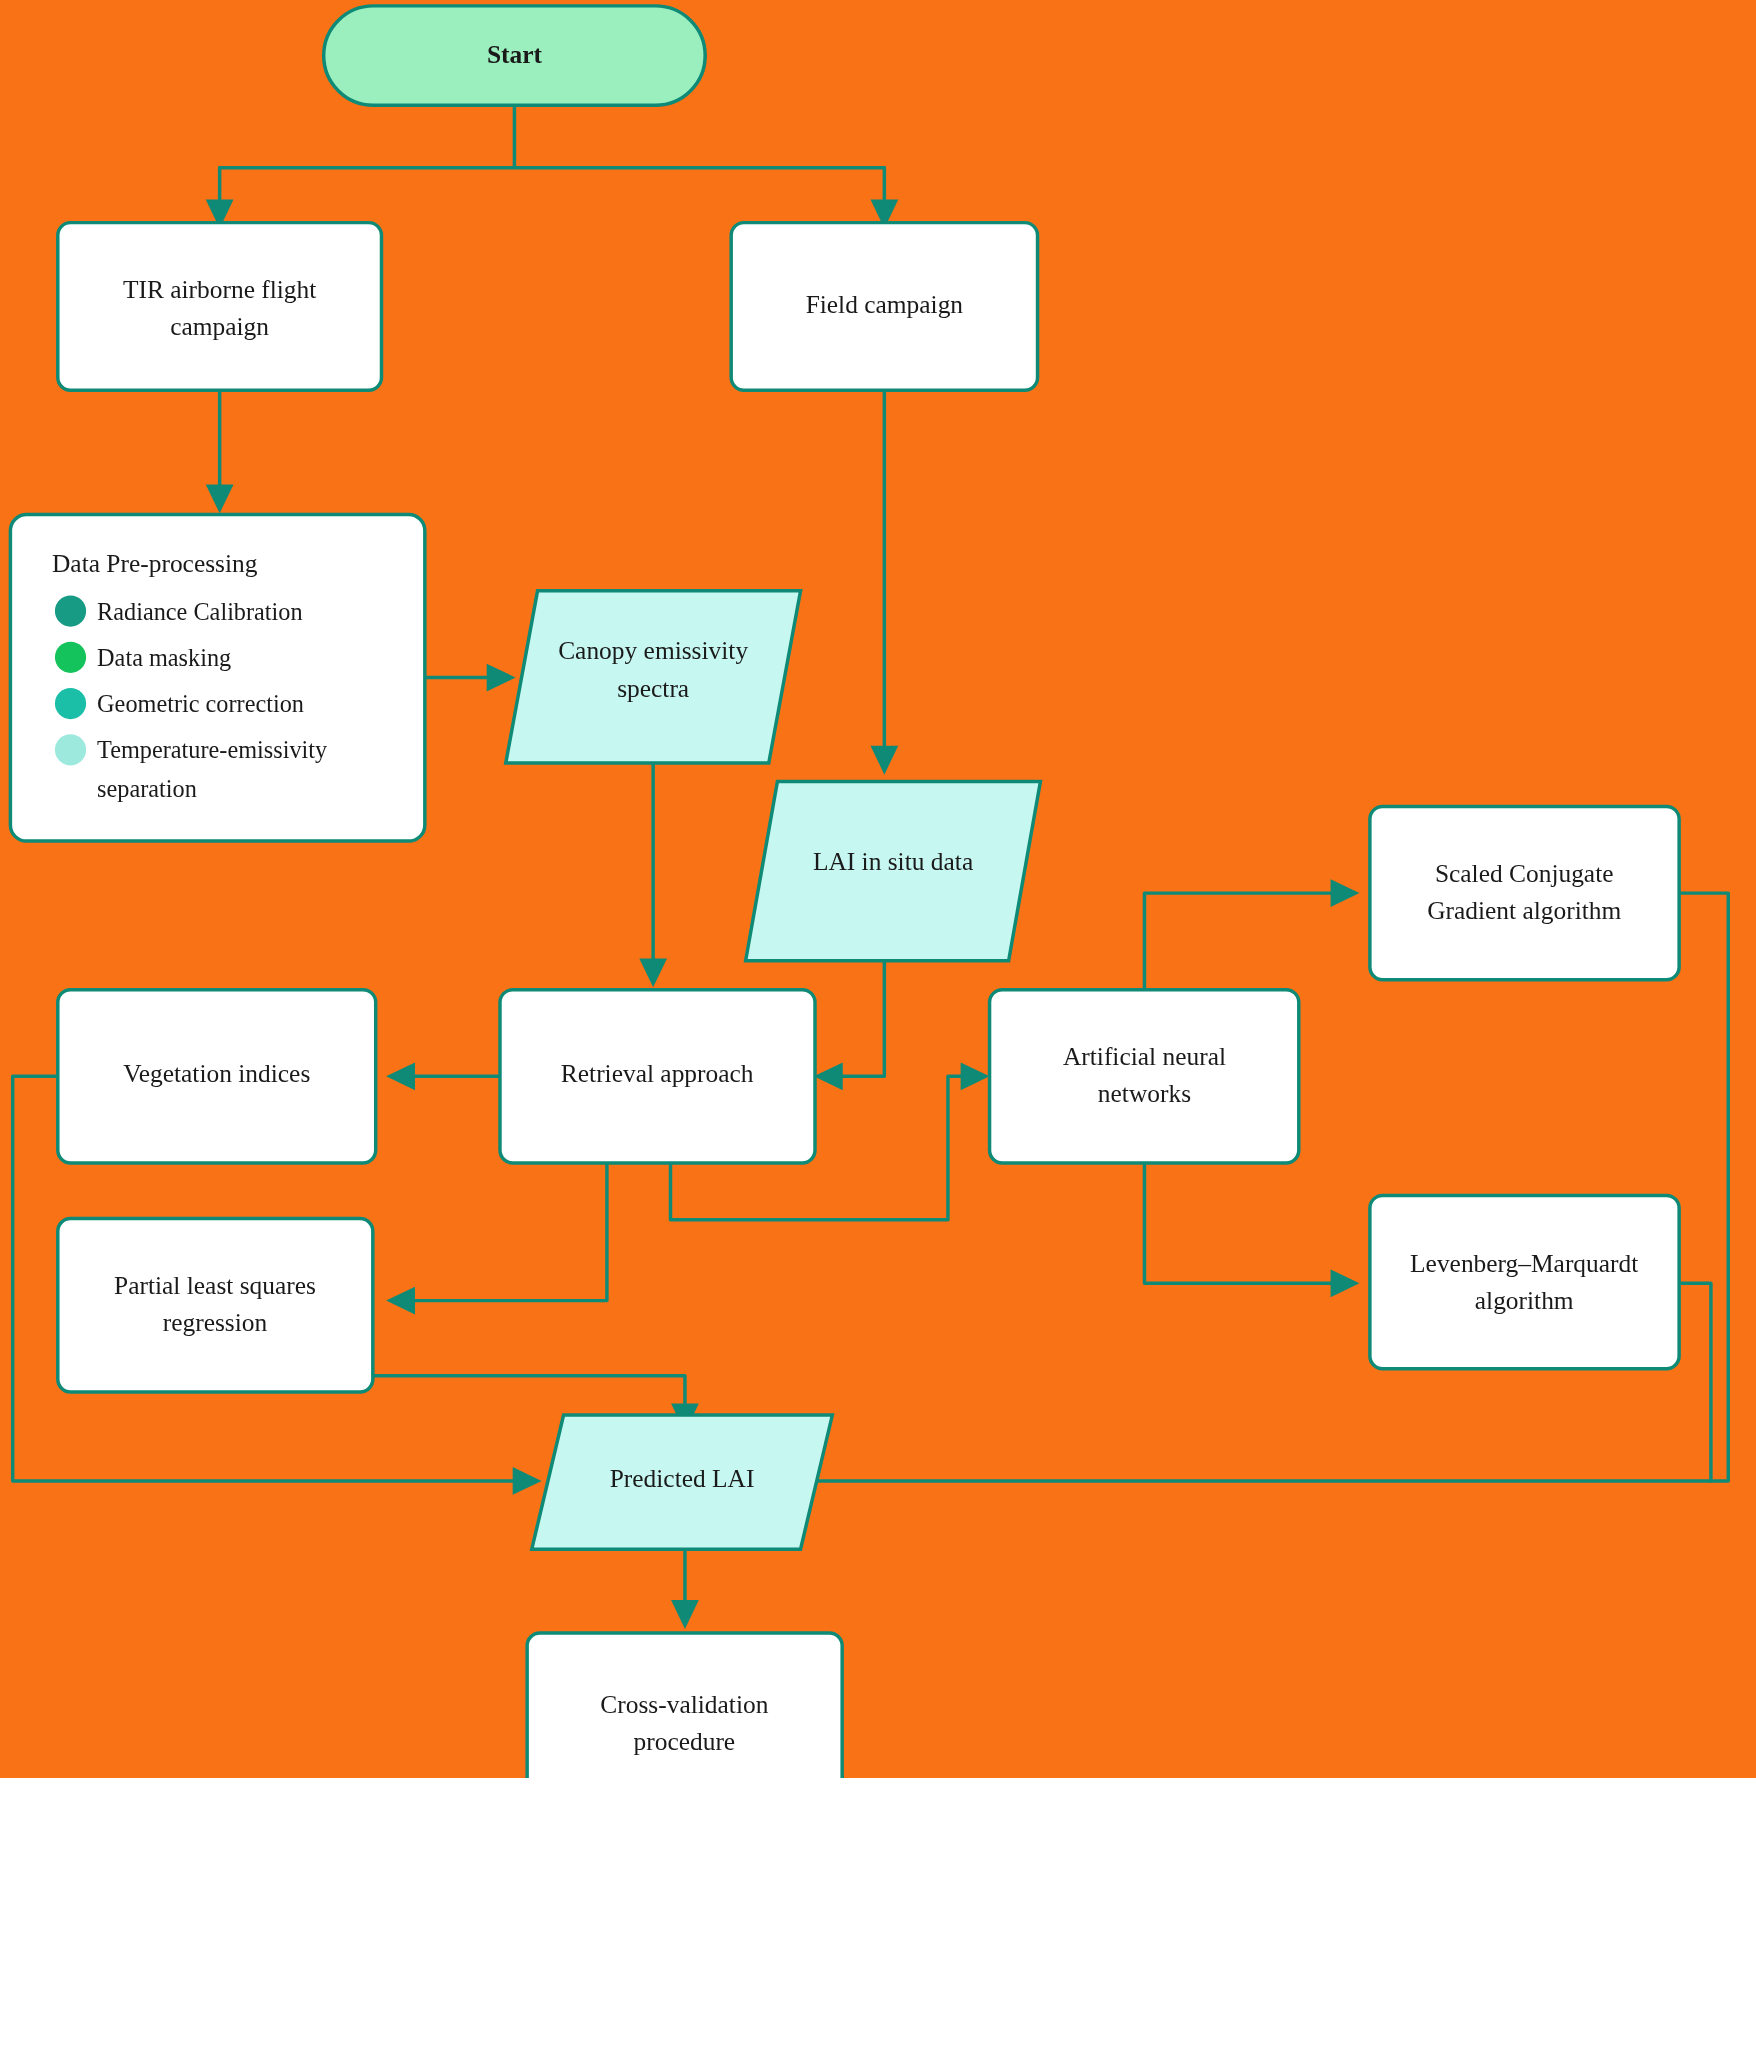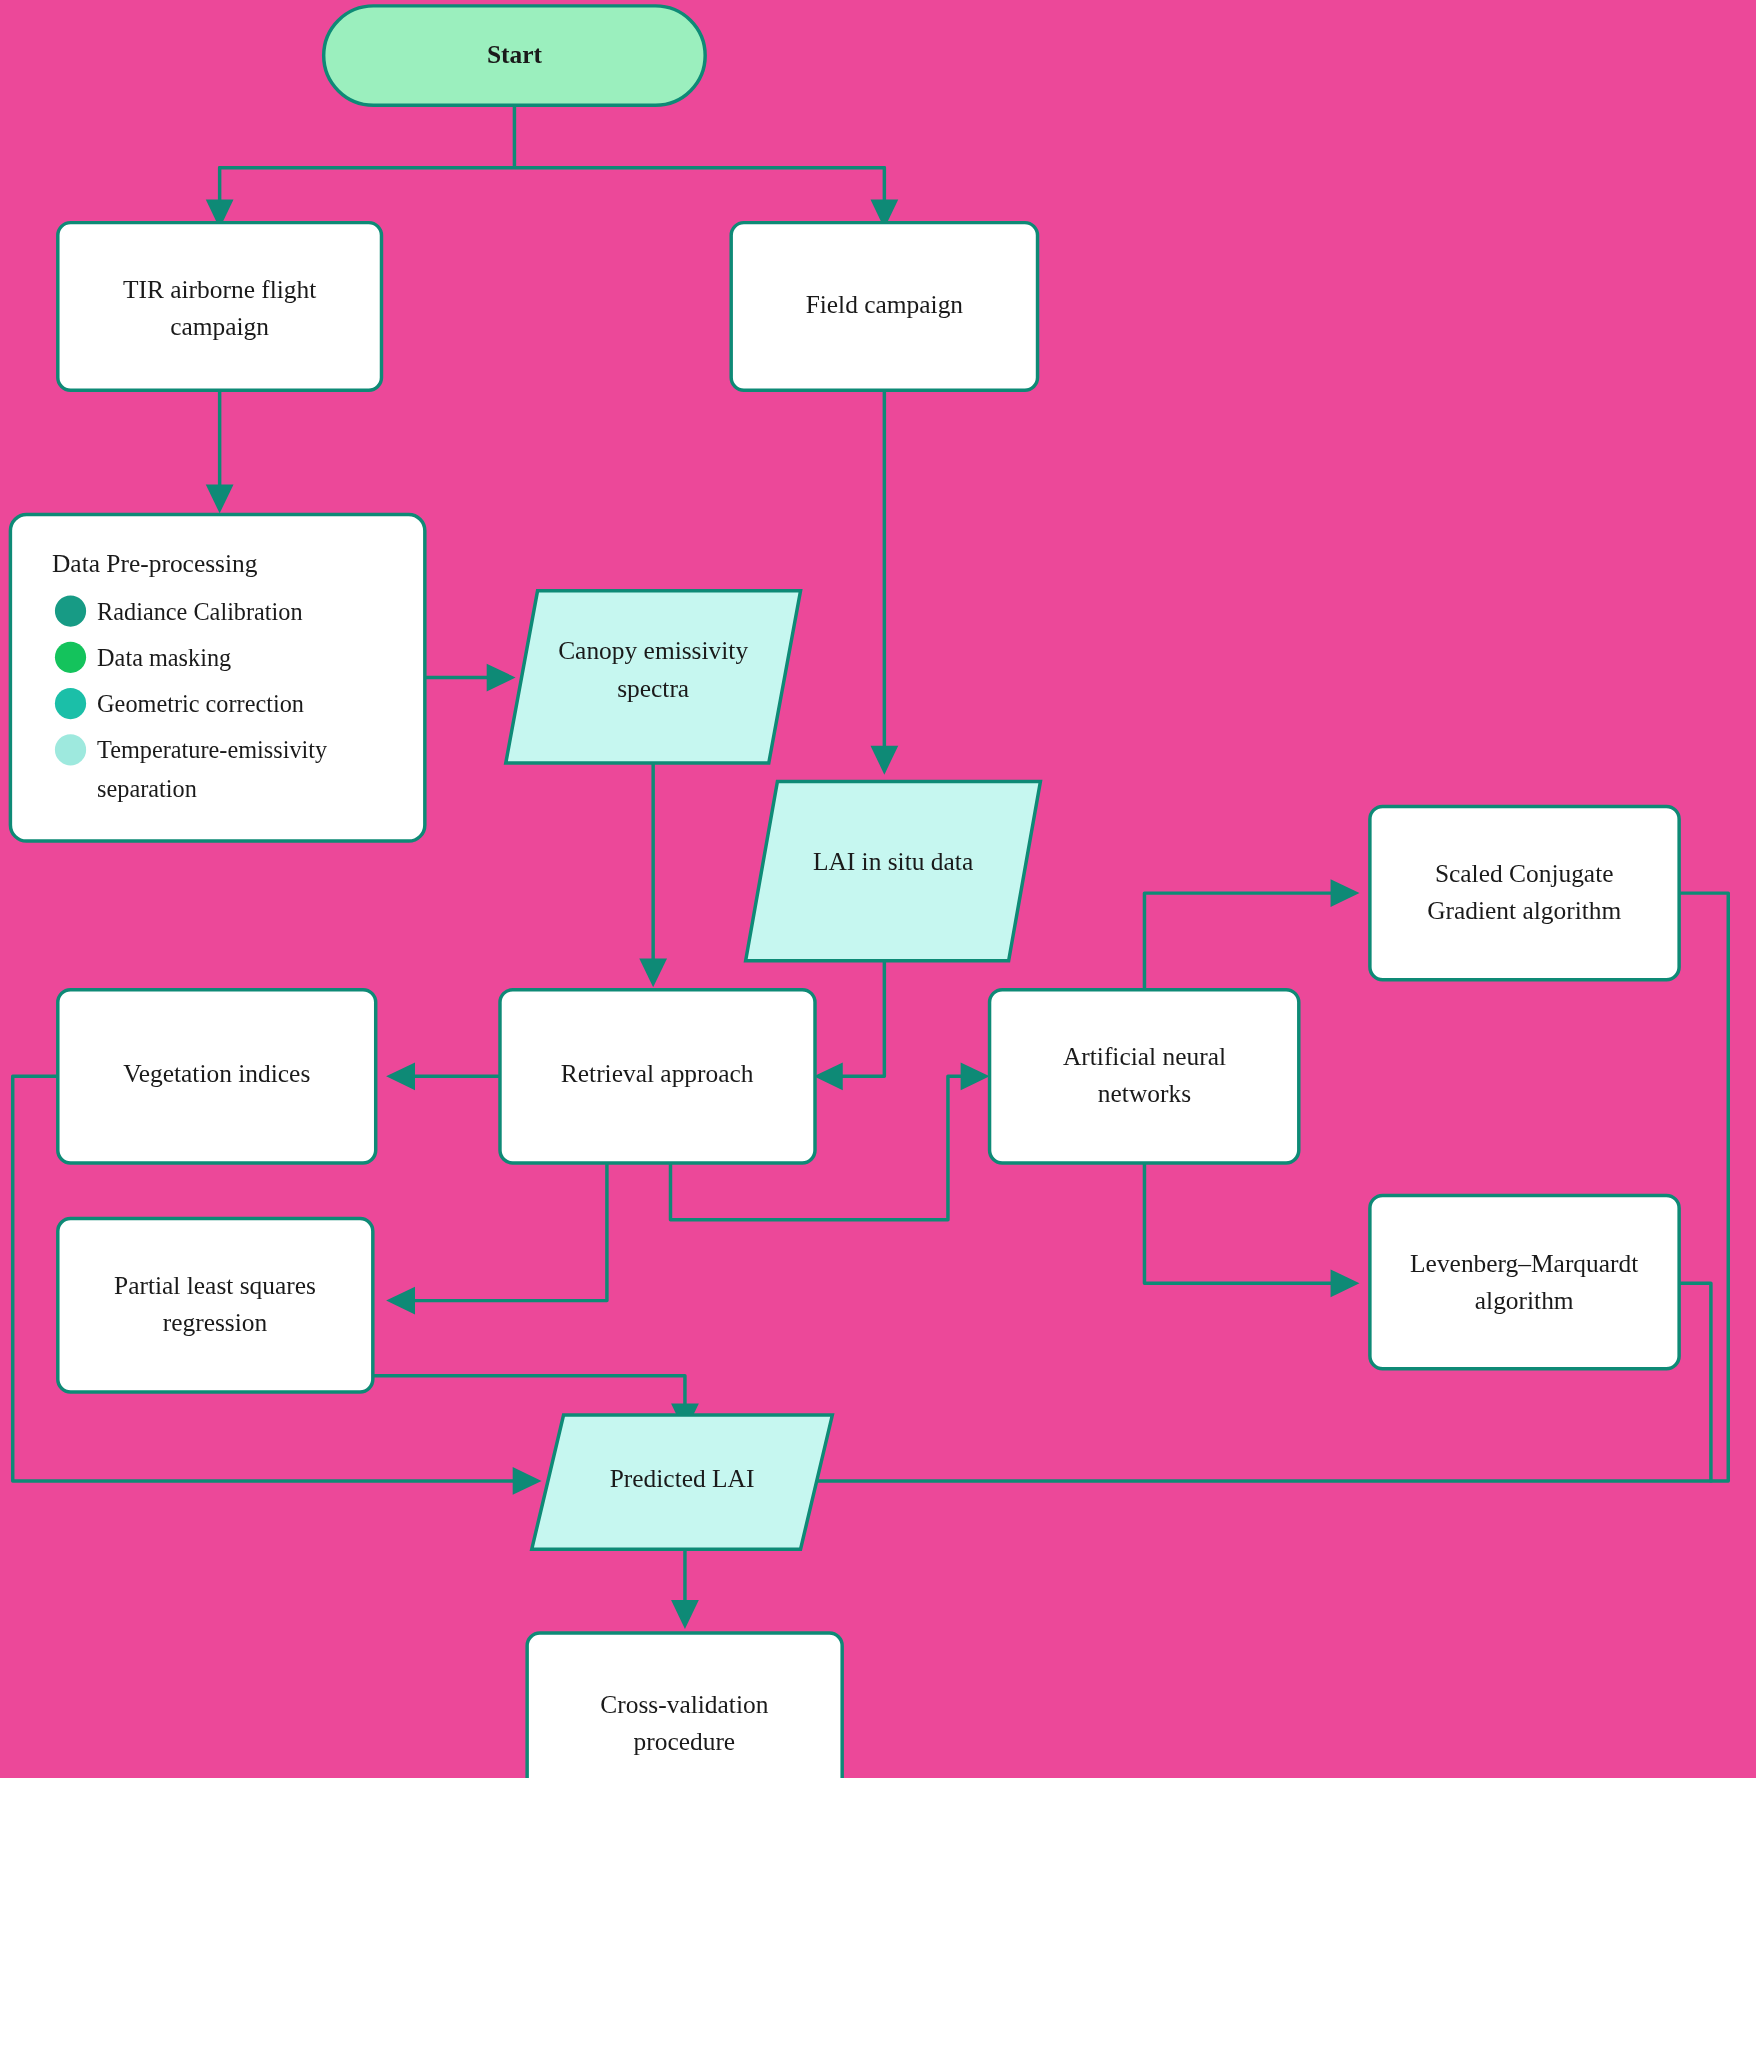--- a/index.html
+++ b/index.html
@@ -7,21 +7,21 @@
     padding: 0;
     background: #ffffff;
   }
   body {
     font-family: "Liberation Serif", "DejaVu Serif", serif;
   }
   #flowchart-root {
     position: relative;
     width: 1756px;
     height: 1778px;
-    background: #ec4899;
+    background: #f97316;
     overflow: hidden;
   }
   svg.chart-canvas {
     position: absolute;
     top: 0;
     left: 0;
     width: 1756px;
     height: 2066px;
   }
   .node-shape {

